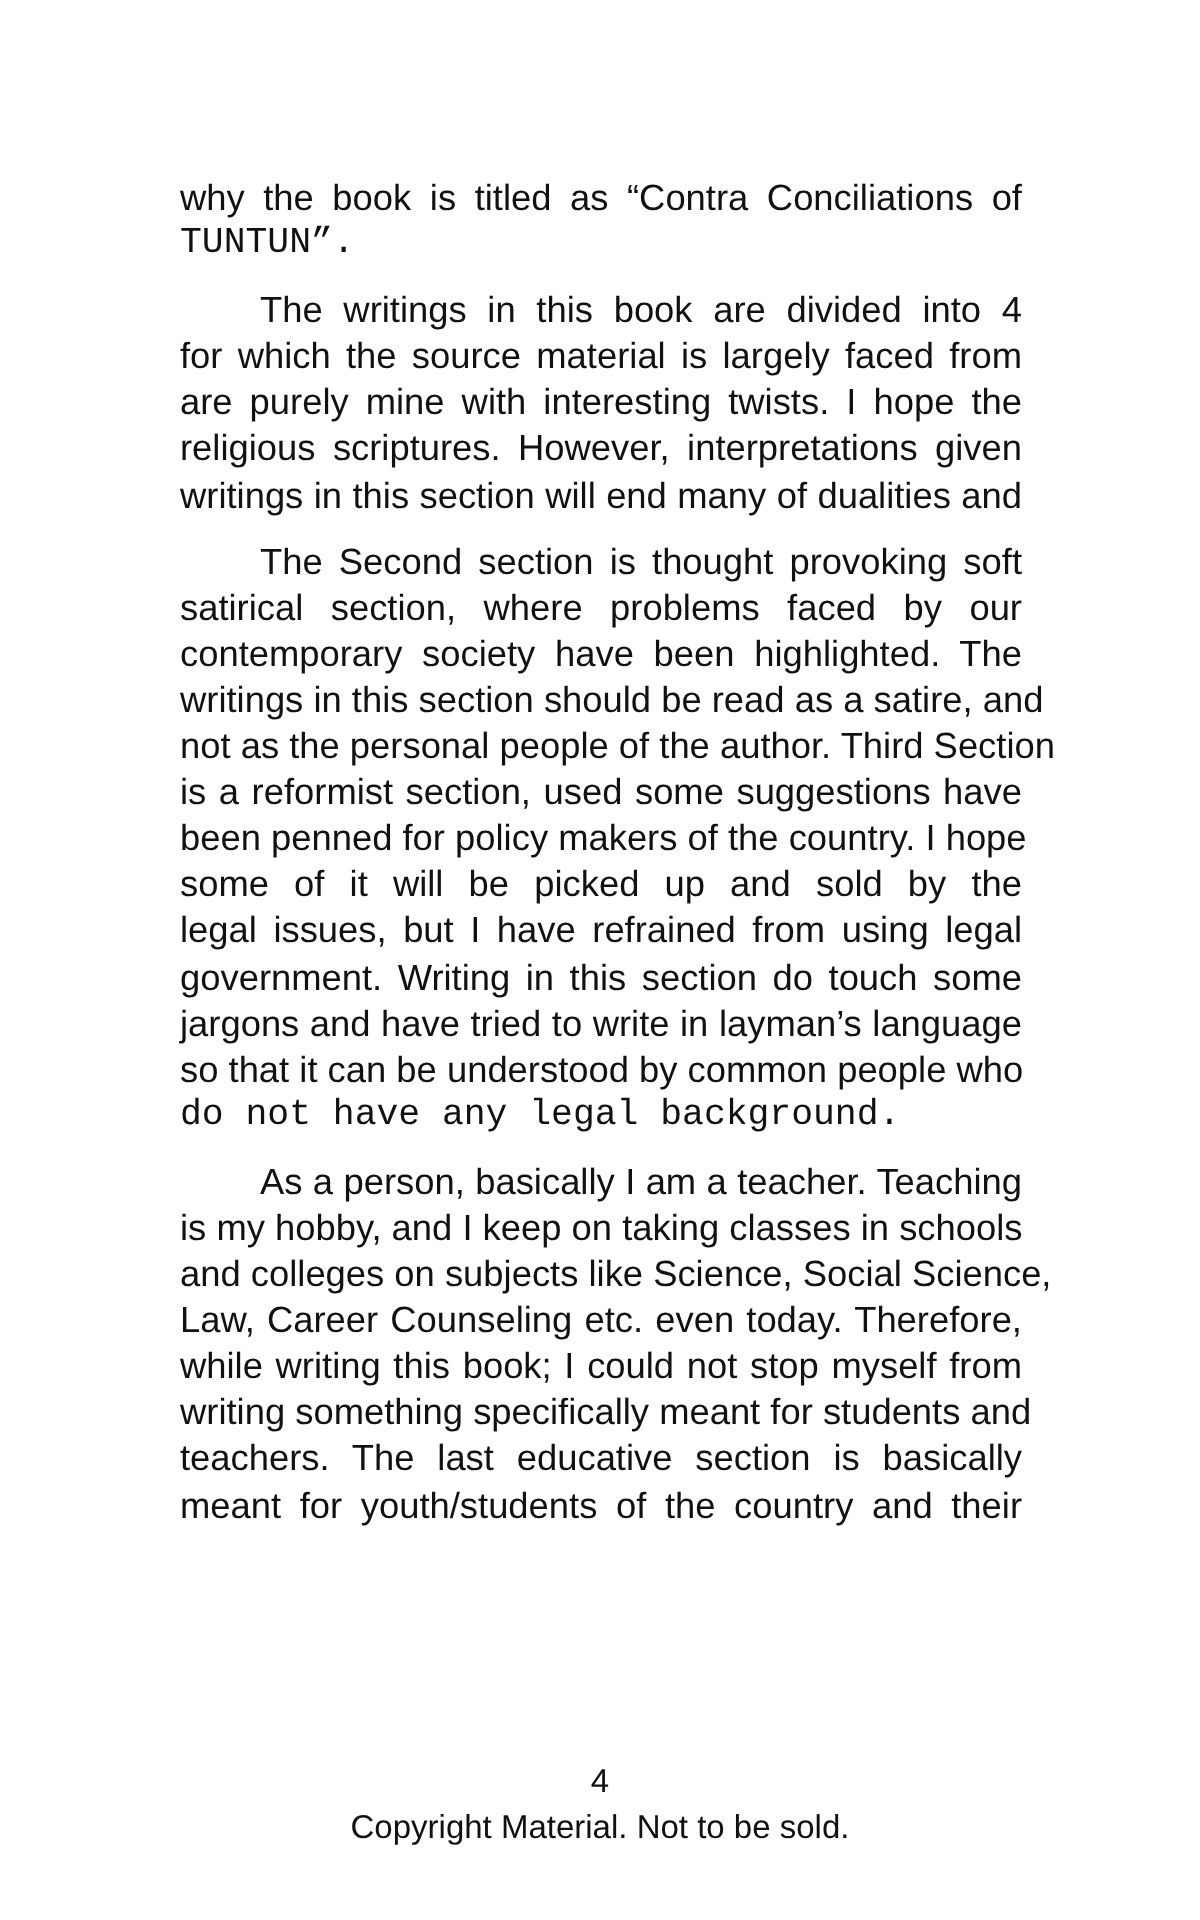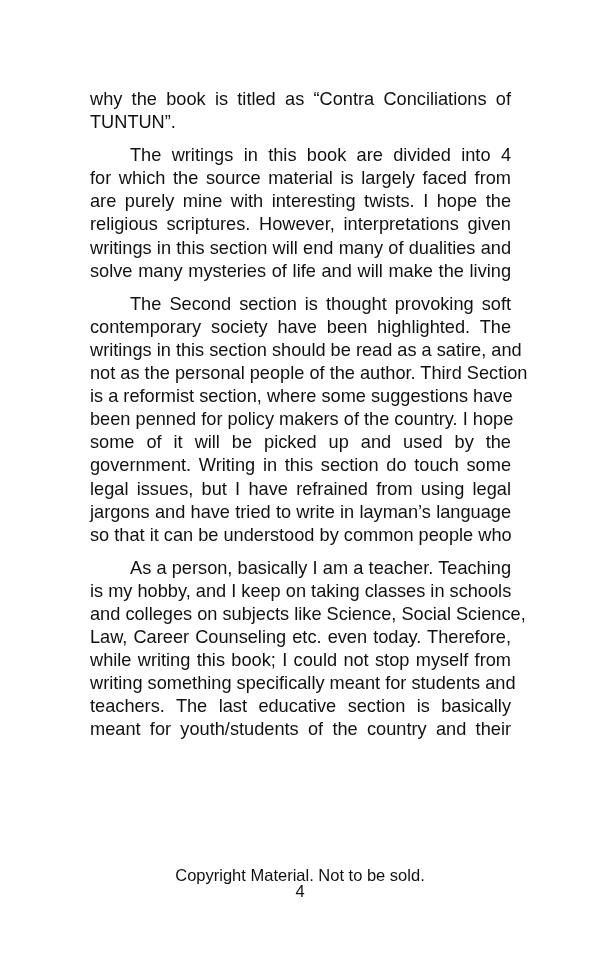--- a/index.html
+++ b/index.html
@@ -13,57 +13,58 @@
     position: absolute; left: 90px; top: 88px; width: 421px;
     font-size: 18.2px; line-height: 23.1px;
   }
   .para { margin: 0 0 10px 0; }
   .line {
     display: block; white-space: nowrap;
     text-align: justify; text-align-last: justify;
     height: 23.1px;
   }
   .line.indent { padding-left: 40px; }
-  .line.last { text-align-last: left; }
+  .line.last { text-align-last: left; font-family: Liberation Mono, monospace; }
   .footer {
     position: absolute; left: 0; width: 600px; text-align: center;
     font-size: 16.5px; color: #111111;
   }
   .page-number { top: 882px; }
-  .copyright { top: 866px; }
+  .copyright { top: 905px; }
 </style>
 </head>
 <body>
 
 <div class="page">
   <div class="textblock" id="textblock">
       <p class="para">
         <span class="line">why the book is titled as “Contra Conciliations of</span>
         <span class="line last">TUNTUN”.</span>
       </p>
       <p class="para">
         <span class="line indent">The writings in this book are divided into 4</span>
         <span class="line">for which the source material is largely faced from</span>
         <span class="line">are purely mine with interesting twists. I hope the</span>
         <span class="line">religious scriptures. However, interpretations given</span>
         <span class="line">writings in this section will end many of dualities and</span>
-        <span class="line">solve many mysteries of life and will make the living</span>
       </p>
       <p class="para">
         <span class="line indent">The Second section is thought provoking soft</span>
+        <span class="line">satirical section, where problems faced by our</span>
         <span class="line">contemporary society have been highlighted. The</span>
         <span class="line">writings in this section should be read as a satire, and</span>
         <span class="line">not as the personal people of the author. Third Section</span>
-        <span class="line">is a reformist section, where some suggestions have</span>
+        <span class="line">is a reformist section, used some suggestions have</span>
         <span class="line">been penned for policy makers of the country. I hope</span>
-        <span class="line">some of it will be picked up and used by the</span>
+        <span class="line">some of it will be picked up and sold by the</span>
+        <span class="line">legal issues, but I have refrained from using legal</span>
         <span class="line">government. Writing in this section do touch some</span>
-        <span class="line">legal issues, but I have refrained from using legal</span>
         <span class="line">jargons and have tried to write in layman’s language</span>
         <span class="line">so that it can be understood by common people who</span>
+        <span class="line last">do not have any legal background.</span>
       </p>
       <p class="para">
         <span class="line indent">As a person, basically I am a teacher. Teaching</span>
         <span class="line">is my hobby, and I keep on taking classes in schools</span>
         <span class="line">and colleges on subjects like Science, Social Science,</span>
         <span class="line">Law, Career Counseling etc. even today. Therefore,</span>
         <span class="line">while writing this book; I could not stop myself from</span>
         <span class="line">writing something specifically meant for students and</span>
         <span class="line">teachers. The last educative section is basically</span>
         <span class="line">meant for youth/students of the country and their</span>

